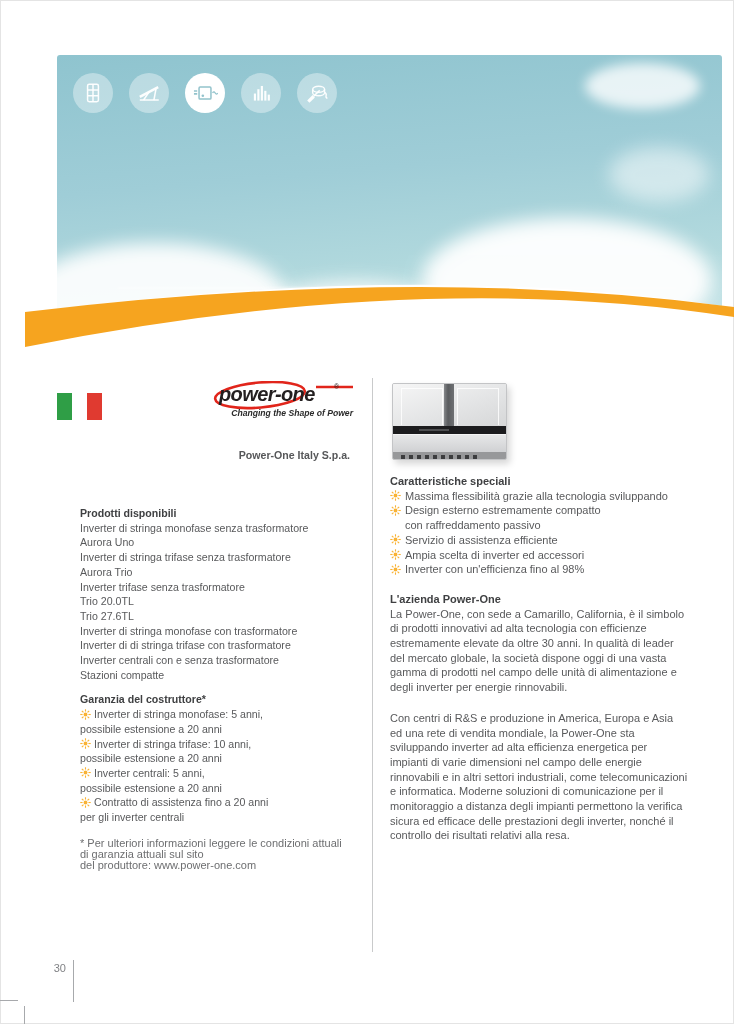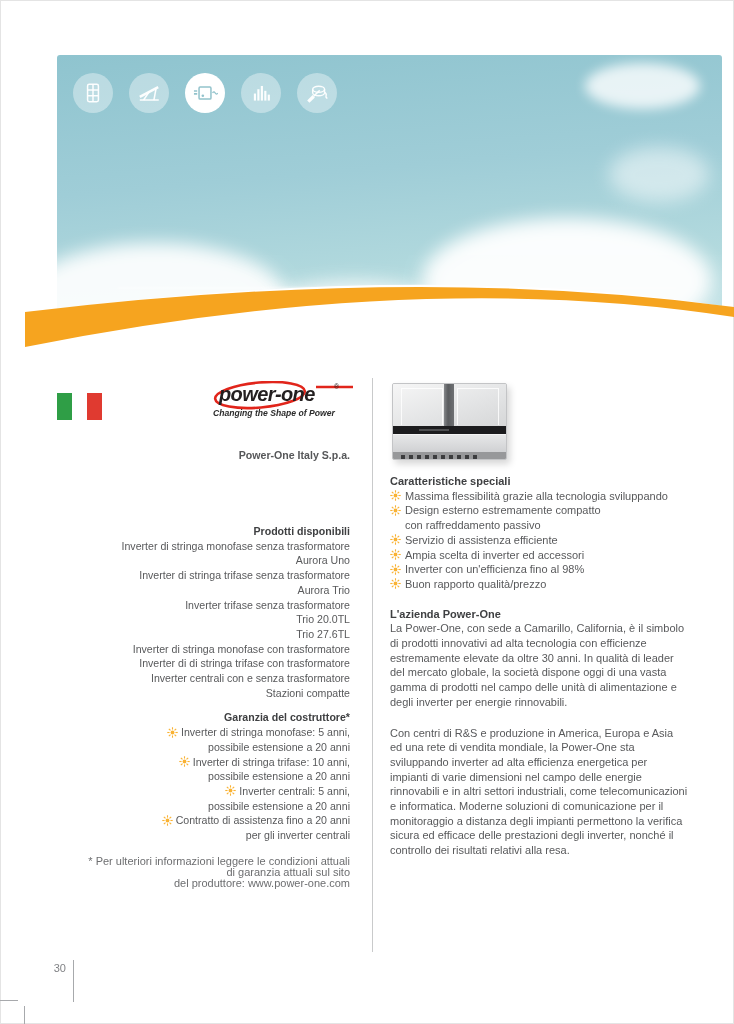--- a/index.html
+++ b/index.html
@@ -36,32 +36,32 @@
   .flag{position:absolute;left:57px;top:393px;width:45px;height:27px;display:flex;}
   .flag div{flex:1;}
   .logo{position:absolute;left:213px;top:381px;width:140px;height:42px;}
   .logo-svg{position:absolute;left:0;top:0;}
   .logo-text{
     position:absolute;left:6px;top:2px;font-style:italic;font-weight:bold;
     font-size:20px;letter-spacing:-0.6px;color:#231f20;white-space:nowrap;
   }
   .logo-reg{position:absolute;left:121px;top:2px;font-size:7px;color:#231f20;font-style:normal;}
   .logo-tagline{
-    position:absolute;left:0;top:27px;width:140px;
+    position:absolute;left:0;top:27px;width:140px;text-align:right;
     font-style:italic;font-weight:bold;font-size:8.6px;color:#2b2b2b;white-space:nowrap;
   }
   .company-name{
     position:absolute;left:90px;top:449px;width:260px;text-align:right;
     font-weight:bold;font-size:10.6px;color:#565759;
   }
   
   .divider{position:absolute;left:372px;top:378px;width:1px;height:574px;background:#c9cacb;}
   
   .left-col{
-    position:absolute;left:80px;top:524px;width:270px;text-align:right;
+    position:absolute;left:80px;top:506px;width:270px;
     font-size:10.6px;line-height:14.7px;color:#58595B;
   }
   .col-heading{font-weight:bold;color:#3f4042;}
   .wty-heading{margin-top:10px;}
   .footnote{margin-top:13px;font-size:11px;line-height:11px;color:#6d6e70;}
   .sun-icon{display:inline-block;width:11px;height:11px;vertical-align:-1.5px;margin-right:3px;}
   .sun-icon svg{display:block;}
   
   .inverter{
     position:absolute;left:392px;top:383px;width:113px;height:75px;
@@ -332,33 +332,20 @@
               <line x1="6" y1="9.2" x2="6" y2="11.7"></line>
               <line x1="0.3" y1="6" x2="2.8" y2="6"></line>
               <line x1="9.2" y1="6" x2="11.7" y2="6"></line>
               <line x1="2" y1="2" x2="3.8" y2="3.8"></line>
               <line x1="8.2" y1="8.2" x2="10" y2="10"></line>
               <line x1="2" y1="10" x2="3.8" y2="8.2"></line>
               <line x1="8.2" y1="3.8" x2="10" y2="2"></line>
             </g>
             <circle cx="6" cy="6" r="2.1" fill="#F9B233"></circle>
           </svg></span><span>Inverter con un'efficienza fino al 98%</span></div>
-    <div class="feature-line"><span class="sun-icon"><svg width="11" height="11" viewBox="0 0 12 12">
-            <g stroke="#F9B233" stroke-width="1.2">
-              <line x1="6" y1="0.3" x2="6" y2="2.8"></line>
-              <line x1="6" y1="9.2" x2="6" y2="11.7"></line>
-              <line x1="0.3" y1="6" x2="2.8" y2="6"></line>
-              <line x1="9.2" y1="6" x2="11.7" y2="6"></line>
-              <line x1="2" y1="2" x2="3.8" y2="3.8"></line>
-              <line x1="8.2" y1="8.2" x2="10" y2="10"></line>
-              <line x1="2" y1="10" x2="3.8" y2="8.2"></line>
-              <line x1="8.2" y1="3.8" x2="10" y2="2"></line>
-            </g>
-            <circle cx="6" cy="6" r="2.1" fill="#F9B233"></circle>
-          </svg></span><span>Buon rapporto qualità/prezzo</span></div>
 
     <div class="col-heading rc-heading-gap">L'azienda Power-One</div>
     <div>La Power-One, con sede a Camarillo, California, è il simbolo di prodotti innovativi ad alta tecnologia con efficienze estremamente elevate da oltre 30 anni. In qualità di leader del mercato globale, la società dispone oggi di una vasta gamma di prodotti nel campo delle unità di alimentazione e degli inverter per energie rinnovabili.</div>
     <div class="rc-para">Con centri di R&amp;S e produzione in America, Europa e Asia ed una rete di vendita mondiale, la Power-One sta sviluppando inverter ad alta efficienza energetica per impianti di varie dimensioni nel campo delle energie rinnovabili e in altri settori industriali, come telecomunicazioni e informatica. Moderne soluzioni di comunicazione per il monitoraggio a distanza degli impianti permettono la verifica sicura ed efficace delle prestazioni degli inverter, nonché il controllo dei risultati relativi alla resa.</div>
   </div>
 
   <div class="page-number">30</div>
   <div class="pn-line"></div>
   <div class="crop-h"></div>
   <div class="crop-v"></div>

